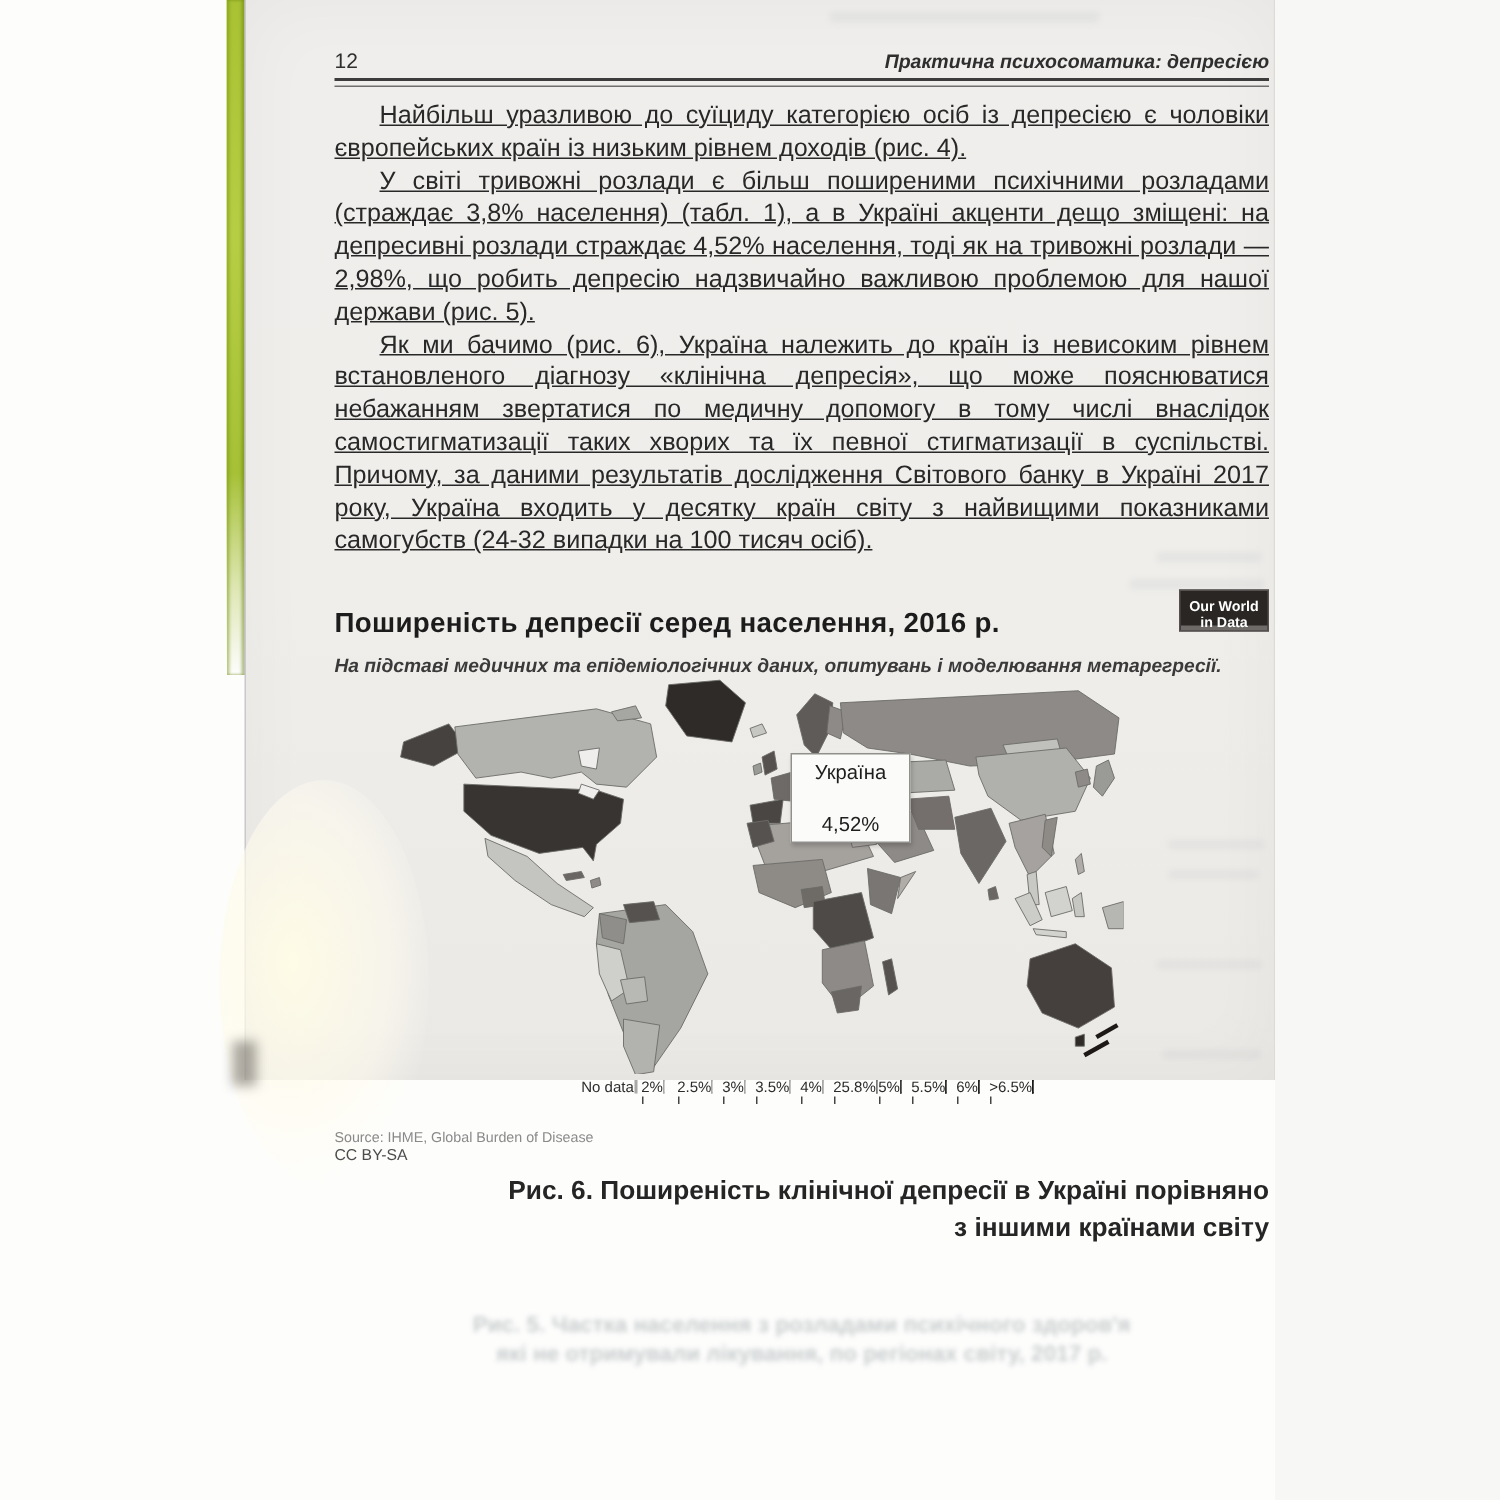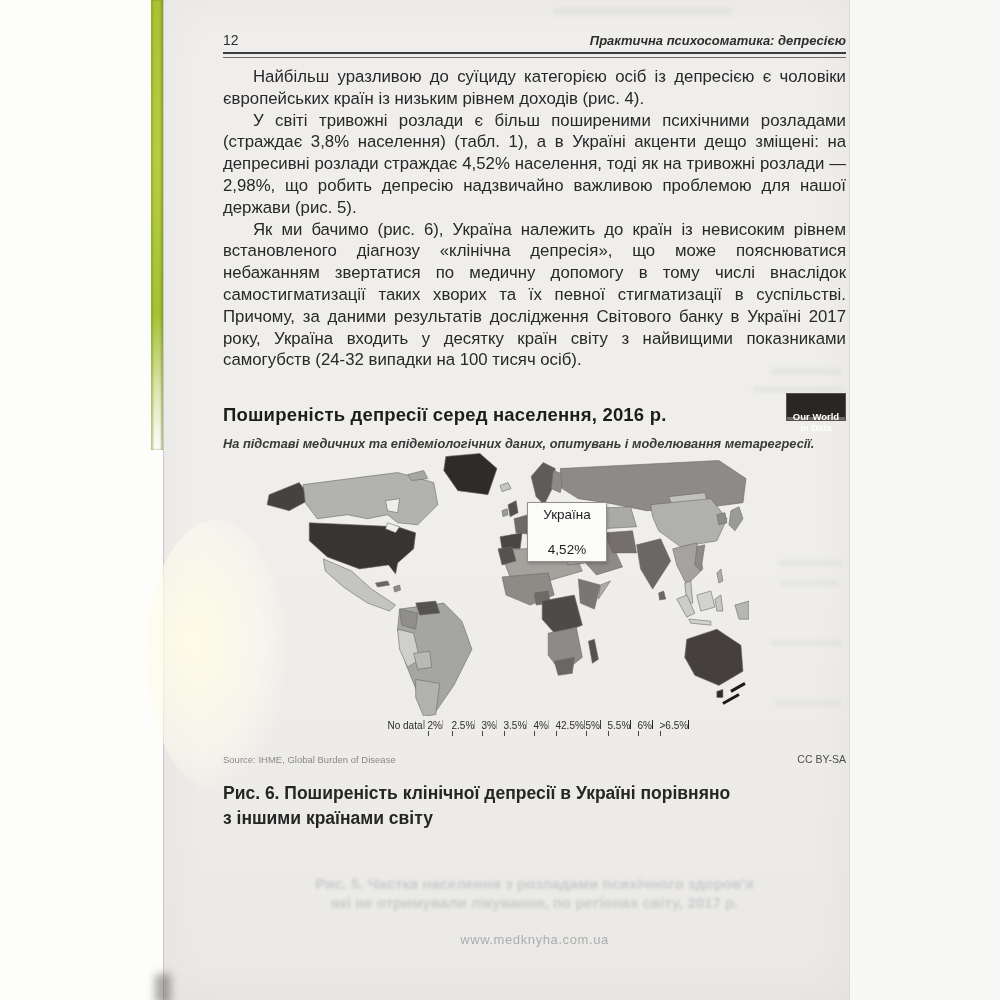--- a/index.html
+++ b/index.html
@@ -8,47 +8,47 @@
     background:#fdfdfc;
     font-family:"Liberation Sans", sans-serif;
   }
   .bg-right { position:absolute; right:0; top:0; width:150px; height:100%; background:#f7f7f5; }
   .green-strip {
     position:absolute; left:151px; top:0; width:12px; height:450px;
     background:linear-gradient(180deg,#a9c233 0%, #b6ce44 35%, #a6c136 70%, rgba(170,194,60,0.35) 88%, rgba(170,194,60,0) 100%);
     box-shadow:inset 2px 0 2px rgba(120,150,20,0.5), inset -2px 0 2px rgba(90,120,10,0.45);
   }
   .page {
-    position:absolute; left:163px; top:0; width:685px; height:1000px;
+    position:absolute; left:163px; top:0; width:685px; height:720px;
     background:linear-gradient(180deg,#efeeec 0%, #efeeeb 55%, #ebe9e6 100%);
     border-left:1px solid #ccc6cd; border-right:1px solid #dedbd7;
     box-shadow:inset 0 0 50px rgba(0,0,0,0.035);
   }
   .glare {
     position:absolute; left:-18px; top:520px; width:140px; height:270px;
     background:radial-gradient(ellipse at 35% 45%, rgba(255,252,230,0.95) 0%, rgba(255,252,238,0.55) 50%, rgba(255,255,255,0) 75%);
     border-radius:50%; pointer-events:none;
   }
   .corner-smudge { position:absolute; left:-9px; bottom:-4px; width:16px; height:30px; background:#5a554f; filter:blur(4px); opacity:0.5; }
   .content { position:absolute; left:59px; top:0; width:623px; height:100%; }
 
   .header-row { position:absolute; top:32px; left:0; right:0; display:flex; justify-content:space-between; align-items:flex-end; }
   .page-number { font-size:14px; color:#2e2e2e; }
   .running-title { font-size:13px; font-style:italic; font-weight:bold; color:#2e2e2e; }
   .rule-double { position:absolute; top:52px; left:0; right:0; height:3px; border-top:2px solid #3c3c3c; border-bottom:1px solid #6e6e6e; }
 
   .bodytext { position:absolute; top:66px; left:0; right:0; font-size:16.8px; line-height:21.8px; color:#282828; text-align:justify; }
-  .bodytext p { margin:0; text-indent:30px; }
+  .bodytext p { margin:0; text-indent:30px;text-decoration:underline; }
 
   .figure { position:absolute; top:392px; left:0; right:0; }
   .fig-title { font-size:18.5px; font-weight:bold; color:#1c1c1c; letter-spacing:0.2px;margin-top:12px; }
   .owid-badge {
     position:absolute; right:0; top:1px; width:60px; height:28px; box-sizing:border-box;
     background:#2a2624; border:1px solid #555150; color:#fff; text-align:center;
-    font-size:9.5px; font-weight:bold; line-height:11px; padding-top:17px;
+    font-size:9.5px; font-weight:bold; line-height:11px; padding-top:5px;
     box-shadow:inset 0 -3px 0 #6e6a68;
   }
   .fig-subtitle { margin-top:10px; font-size:12.8px; font-style:italic; font-weight:bold; color:#3a3a3a; }
 
   .map-wrap { position:absolute; top:60px; left:24px; width:502px; height:264px; }
   .map-wrap svg { width:502px; height:264px; display:block; }
   .tooltip {
     position:absolute; left:280px; top:50px; width:78px; height:58px;
     background:#fbfbf9; border:1px solid #8f8f8c; box-shadow:1px 2px 3px rgba(0,0,0,0.18);
     display:flex; flex-direction:column; justify-content:center; align-items:center; gap:20px;
@@ -59,24 +59,24 @@
   .lcell.tick::before { content:""; position:absolute; left:0; top:11px; width:1px; height:5px; background:#444; }
   .llab { font-size:10px; color:#2c2c2c; text-align:center; margin-bottom:2px; white-space:nowrap; }
   .lsw { height:9px; border:1px solid #a9a9a5; border-left:none; box-sizing:border-box; }
   .lcell:first-child .lsw { border-left:1px solid #a9a9a5; }
   .w40{width:40px}.w24{width:24px}.w30{width:30px}.w22{width:22px}.w44{width:44px}
   .sw-no{background:#f6f6f4}.sw1{background:#f2f2f0}.sw2{background:#e6e6e3}.sw3{background:#d6d6d3}
   .sw4{background:#bcbcb9}.sw5{background:#a2a29f}.sw6{background:#888884;border-color:#7a7a76}
   .sw7{background:#454140;border-color:#3a3a38}.sw8{background:#343030;border-color:#2c2c2a}
   .sw9{background:#2a2625;border-color:#242422}.sw10{background:#1f1b19;border-color:#1a1a18}
 
-  .source-row { position:absolute; top:361px; left:0; right:0; display:flex; justify-content:space-between; align-items:baseline; }
+  .source-row { position:absolute; top:361px; left:0; right:0; display:flex; justify-content:space-between; align-items:baseline;flex-direction:column; }
   .source-text { font-size:9.5px; color:#8a8a8a; }
   .license { font-size:10.5px; color:#4c4c4c;text-align:center; }
-  .caption { position:absolute; top:389px; left:0; right:0; text-align:left; font-size:17.5px; font-weight:bold; color:#252525; line-height:25px; }
+  .caption { position:absolute; top:389px; left:0; right:0; text-align:right; font-size:17.5px; font-weight:bold; color:#252525; line-height:25px; }
 
   .bleed {
     position:absolute; top:874px; left:0; right:0; text-align:center;
     color:#c3c8c9; font-size:15px; font-weight:bold; line-height:19px;
     filter:blur(1.6px); opacity:0.9;
   }
   .footer { position:absolute; top:932px; left:0; right:0; text-align:center; font-size:13px; color:#a9aeb0; letter-spacing:0.6px; }
 
   .artifact { position:absolute; background:#a9afb3; opacity:0.15; filter:blur(2px); border-radius:2px; }
 </style>
@@ -221,21 +221,21 @@
           </div>
         <div class="lcell w30 tick">
             <span class="llab">3.5%</span>
             <span class="lsw sw4"></span>
           </div>
         <div class="lcell w22 tick">
             <span class="llab">4%</span>
             <span class="lsw sw5"></span>
           </div>
         <div class="lcell w30 tick">
-            <span class="llab">42.5%</span>
+            <span class="llab">25.8%</span>
             <span class="lsw sw6"></span>
           </div>
         <div class="lcell w22 tick">
             <span class="llab">5%</span>
             <span class="lsw sw7"></span>
           </div>
         <div class="lcell w30 tick">
             <span class="llab">5.5%</span>
             <span class="lsw sw8"></span>
           </div>
@@ -258,16 +258,15 @@
         <div>Рис. 6. Поширеність клінічної депресії в Україні порівняно</div>
         <div>з іншими країнами світу</div>
       </div>
     </div>
 
     <div class="bleed">
       <div>Рис. 5. Частка населення з розладами психічного здоров'я</div>
       <div>які не отримували лікування, по регіонах світу, 2017 р.</div>
     </div>
 
-    <div class="footer">www.medknyha.com.ua</div>
 
   </div>
 </div>
 
 </body></html>

